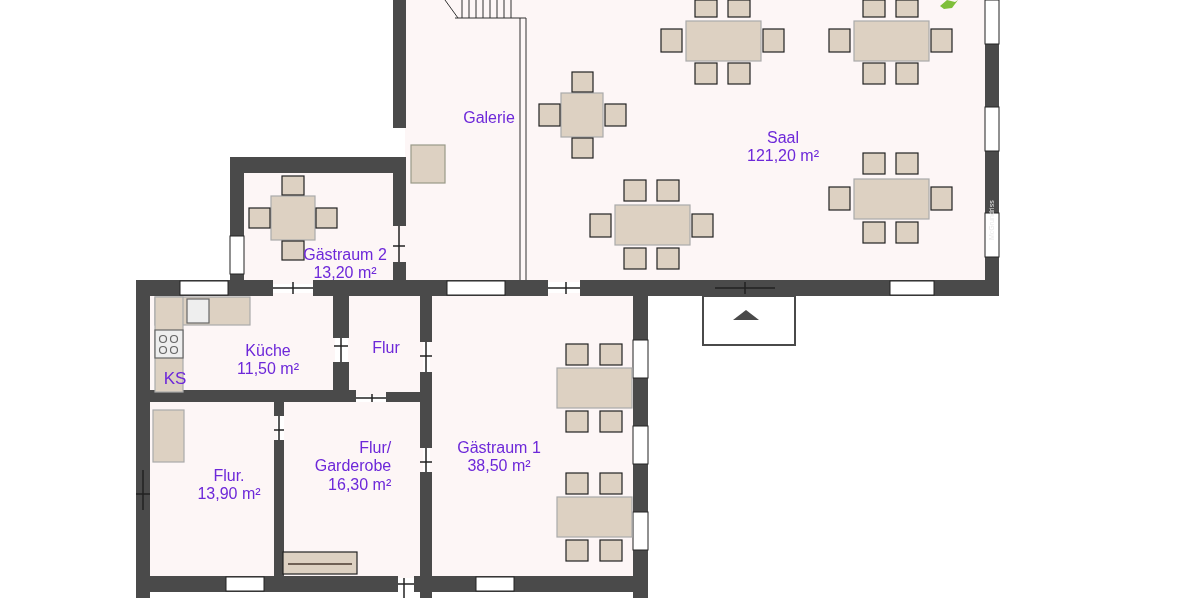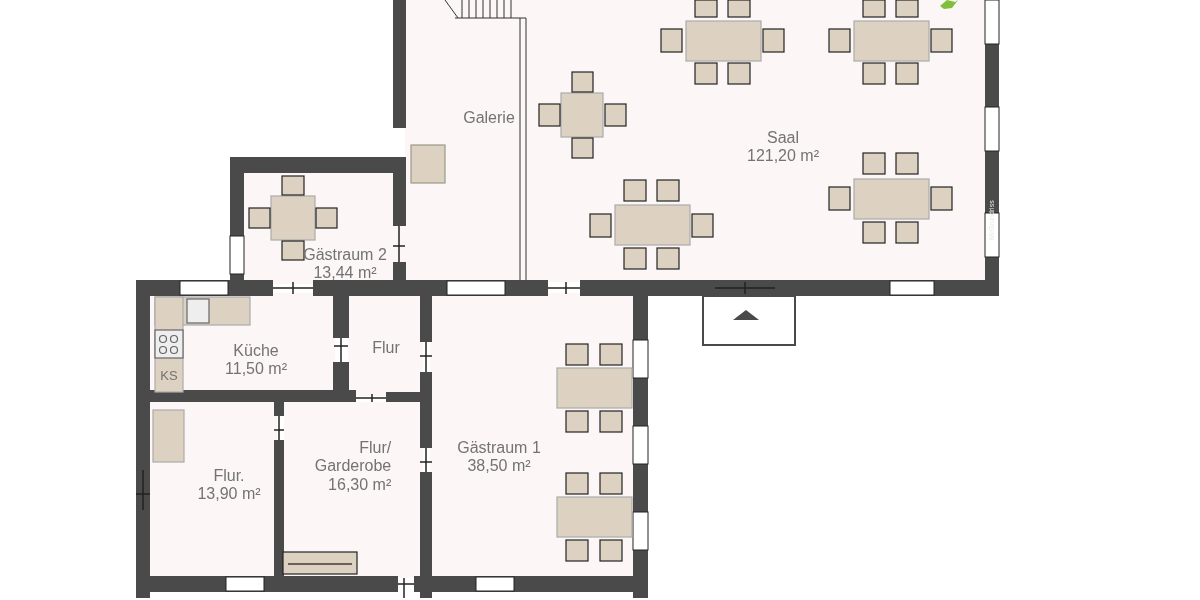--- a/index.html
+++ b/index.html
@@ -1,18 +1,18 @@
 <!DOCTYPE html>
 <html><head>
 <meta charset="utf-8">
 <style>
   html, body { margin:0; padding:0; background:#ffffff; }
   body { width:1200px; height:600px; overflow:hidden; position:relative; font-family:"Liberation Sans", sans-serif; }
   #plan { position:absolute; left:0; top:0; width:1200px; height:600px; }
-  .lbl { position:absolute; text-align:center; color:#737373; transform:translateX(-50%); white-space:nowrap; line-height:1.15; }
+  .lbl { position:absolute; text-align:center; color:#6d28d9; transform:translateX(-50%); white-space:nowrap; line-height:1.15; }
   .lbl .n { font-size:16px; display:block; }
   .lbl .a { font-size:16px; display:block; }
   .brand { position:absolute; left:988px; top:180px; width:10px; height:80px; color:#e8e8e8; font-size:7px; writing-mode:vertical-rl; transform:rotate(180deg); text-align:center; }
 </style>
 </head>
 <body>
 
 <svg id="plan" viewBox="0 0 1200 600" xmlns="http://www.w3.org/2000/svg">
 
   <g fill="#fdf6f6">
@@ -204,36 +204,36 @@
 
 <div class="lbl" style="left:783px;top:129px;">
   <span class="n">Saal</span>
   <span class="a">121,20 m²</span>
 </div>
 <div class="lbl" style="left:489px;top:109px;">
   <span class="n">Galerie</span>
 </div>
 <div class="lbl" style="left:345px;top:246px;">
   <span class="n">Gästraum 2</span>
-  <span class="a">13,44 m²</span>
-</div>
-<div class="lbl" style="left:256px;top:342px;">
+  <span class="a">13,20 m²</span>
+</div>
+<div class="lbl" style="left:268px;top:342px;">
   <span class="n">Küche</span>
   <span class="a">11,50 m²</span>
 </div>
 <div class="lbl" style="left:386px;top:339px;">
   <span class="n">Flur</span>
 </div>
 <div class="lbl" style="left:499px;top:439px;">
   <span class="n">Gästraum 1</span>
   <span class="a">38,50 m²</span>
 </div>
 <div class="lbl" style="left:229px;top:467px;">
   <span class="n">Flur.</span>
   <span class="a">13,90 m²</span>
 </div>
 <div class="lbl" style="left:353px;top:439px;text-align:right;">
   <span class="n">Flur/</span>
   <span class="n">Garderobe</span>
   <span class="a">16,30 m²</span>
 </div>
-<div class="lbl" style="left:169px;top:369px;font-size:13px;text-align:center;">KS</div>
+<div class="lbl" style="left:175px;top:369px;font-size:17px;text-align:center;">KS</div>
 <div class="brand">McGrundriss</div>
 
 </body></html>

